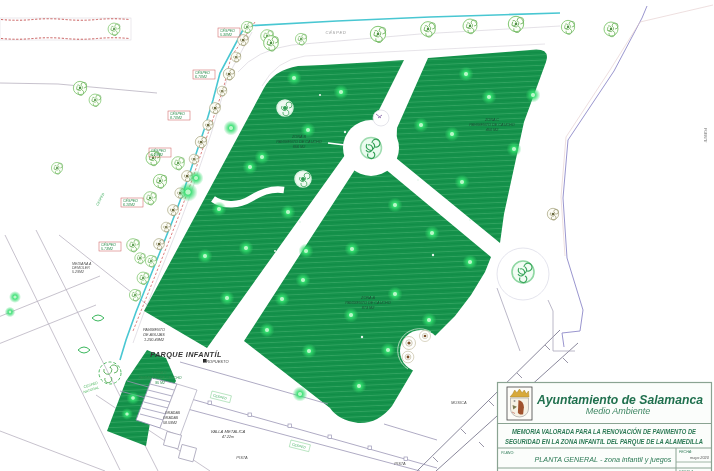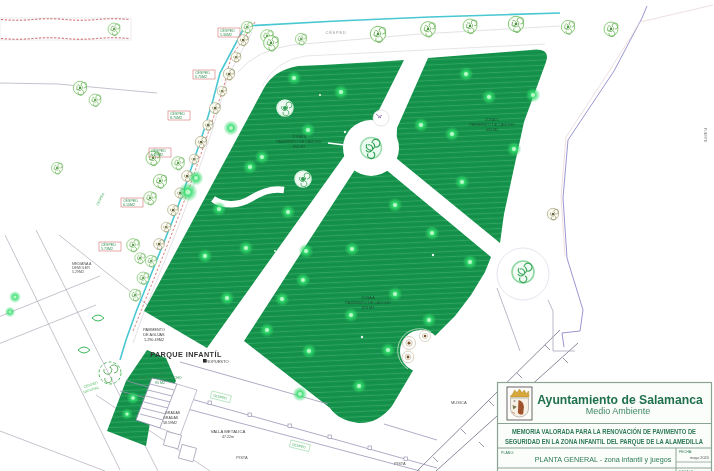--- a/index.html
+++ b/index.html
@@ -1,17 +1,17 @@
 <!DOCTYPE html>
 <html><head>
 <meta charset="utf-8">
 <style>
   html,body{margin:0;padding:0;background:#ffffff;}
   #page{width:714px;height:471px;position:relative;overflow:hidden;background:#ffffff;
-        font-family:"Liberation Sans", sans-serif;}
+        font-family:"Liberation Sans", sans-serif;font-style:italic;}
   svg{display:block;filter:blur(0.55px)}
 </style>
 </head>
 <body>
 <div id="page">
 <svg width="714" height="471" viewBox="0 0 714 471">
 <defs>
   <pattern id="grass" width="8" height="5.2" patternUnits="userSpaceOnUse" patternTransform="rotate(-2.5)">
     <rect width="8" height="5.2" fill="#15924b"></rect>
     <rect y="0" width="8" height="0.8" fill="#33a562"></rect>

